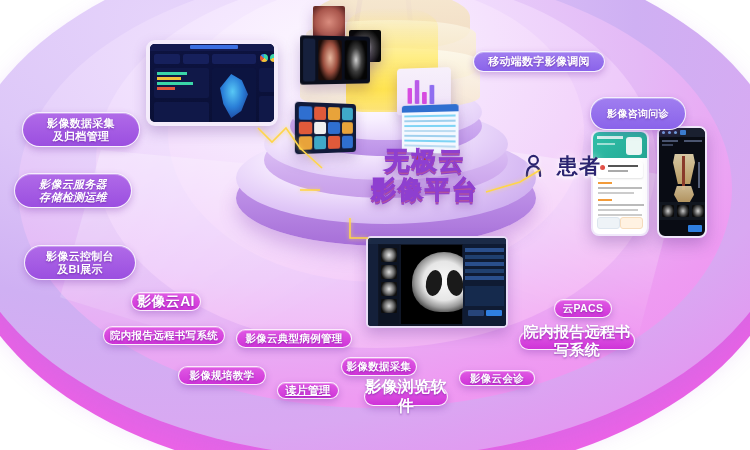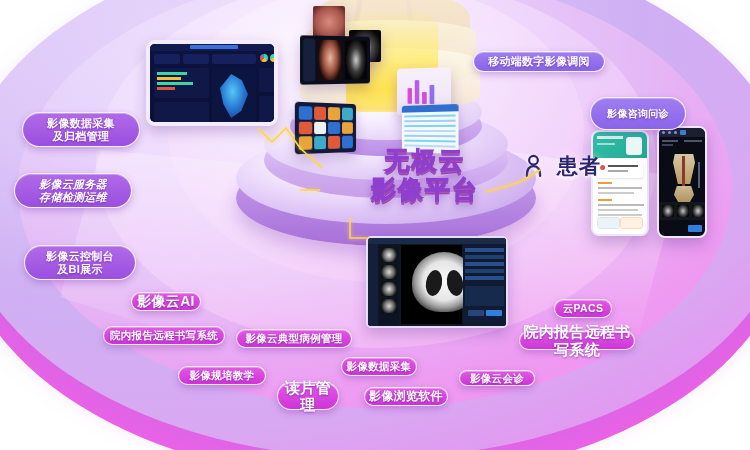--- a/index.html
+++ b/index.html
@@ -394,19 +394,19 @@
 及BI展示</div>
 
   <div class="pill pill-lav" style="left:473px;top:39px;width:132px;height:21px;font-size:11px;">移动端数字影像调阅</div>
   <div class="pill pill-lav" style="left:590px;top:85px;width:96px;height:33px;font-size:10px;text-align:center;">影像咨询问诊</div>
 
   <div class="pill pill-magenta" style="left:131px;top:292px;width:70px;height:19px;font-size:14px;">影像云AI</div>
   <div class="pill pill-magenta" style="left:103px;top:326px;width:122px;height:19px;font-size:10.5px;">院内报告远程书写系统</div>
   <div class="pill pill-magenta" style="left:236px;top:329px;width:116px;height:19px;font-size:10.5px;">影像云典型病例管理</div>
   <div class="pill pill-magenta" style="left:178px;top:366px;width:88px;height:19px;font-size:10.5px;">影像规培教学</div>
   <div class="pill pill-magenta" style="left:341px;top:357px;width:76px;height:19px;font-size:10.5px;">影像数据采集</div>
-  <div class="pill pill-magenta" style="left:277px;top:382px;width:62px;height:28px;font-size:15px;">读片管理</div>
-  <div class="pill pill-magenta" style="left:364px;top:387px;width:84px;height:19px;font-size:12px;">影像浏览软件</div>
+  <div class="pill pill-magenta" style="left:277px;top:382px;width:62px;height:17px;font-size:11px;text-decoration:underline;">读片管理</div>
+  <div class="pill pill-magenta" style="left:364px;top:387px;width:84px;height:19px;font-size:16px;">影像浏览软件</div>
   <div class="pill pill-magenta" style="left:459px;top:370px;width:76px;height:16px;font-size:10.5px;text-align:center;">影像云会诊</div>
   <div class="pill pill-magenta" style="left:554px;top:299px;width:58px;height:19px;font-size:10.5px;">云PACS</div>
   <div class="pill pill-magenta" style="left:519px;top:331px;width:116px;height:19px;font-size:15px;">院内报告远程书写系统</div>
 
 </div>
 
 </body></html>

